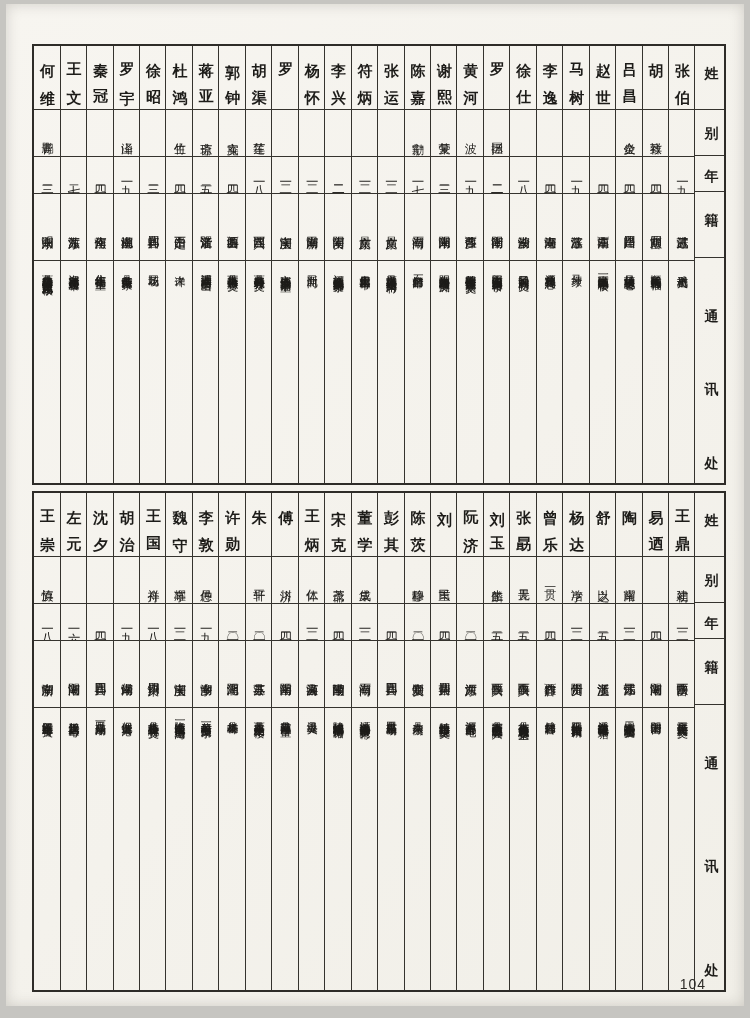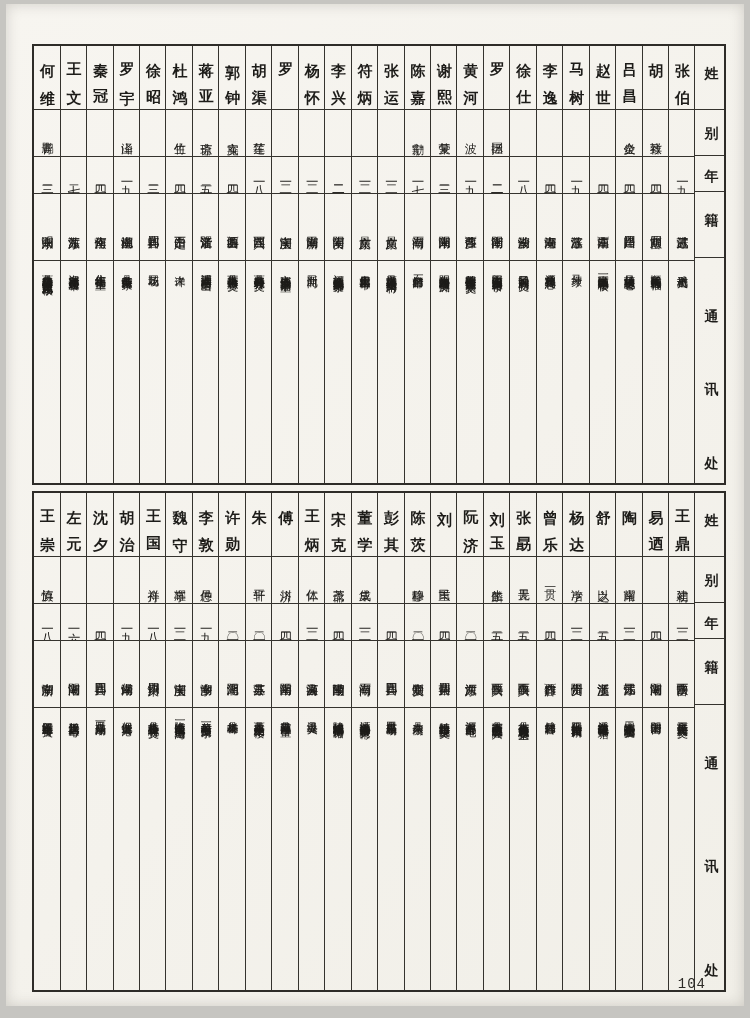--- a/index.html
+++ b/index.html
@@ -45,21 +45,21 @@
   .spread{text-align:justify;text-align-last:justify;text-justify:distribute;}
   .header-col .cell{font-size:14px;font-weight:600;letter-spacing:0;}
   .header-col .c-name{padding:9px 0;}
   .header-col .c-alias{padding:5px 0;box-sizing:border-box;}
   .header-col .c-age{padding:2px 0;box-sizing:border-box;}
   .header-col .c-origin{padding:10px 0;box-sizing:border-box;}
   .header-col .c-address{padding:38px 0;box-sizing:border-box;}
   .page-number{
     position:absolute;right:38px;bottom:14px;
     font-size:14px;letter-spacing:1px;color:#2c2a26;
-    font-family:Liberation Mono, monospace;
+    font-family:Liberation Sans, sans-serif;
     margin-left:40px;
   }
 </style>
 </head>
 <body>
 
 <div class="page">
   <div class="table table-top">
       <div class="col header-col">
         <div class="cell c-name spread">姓名</div>

